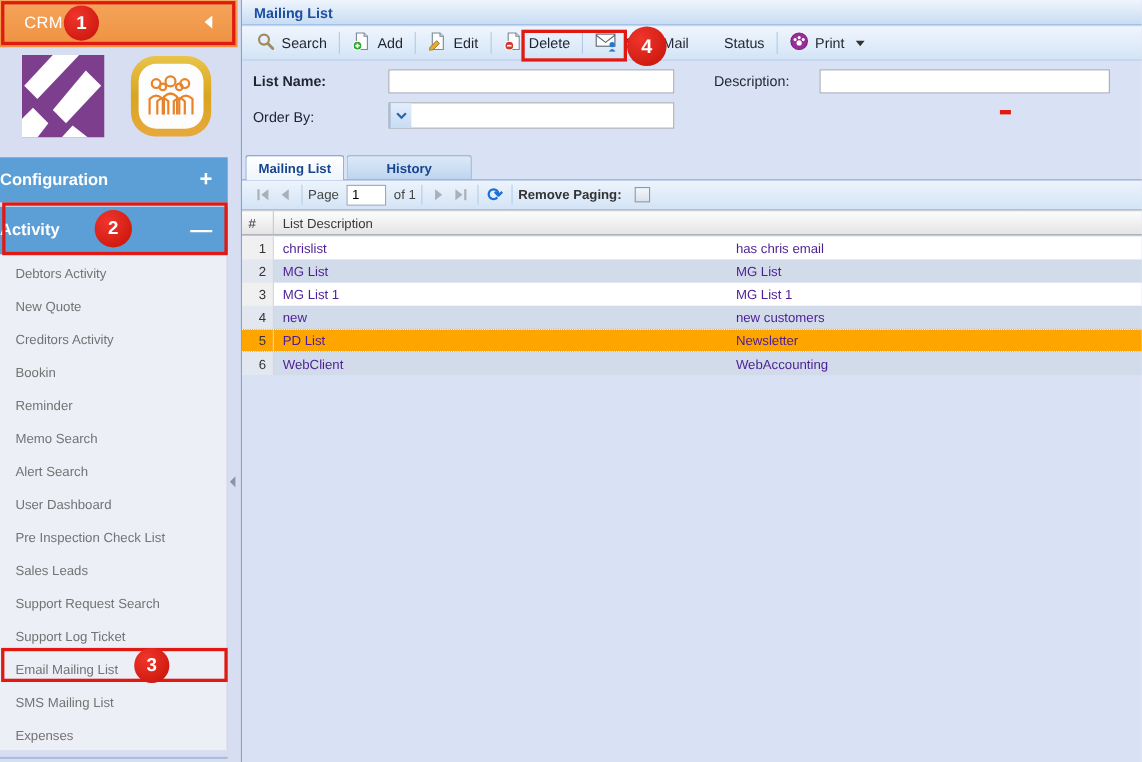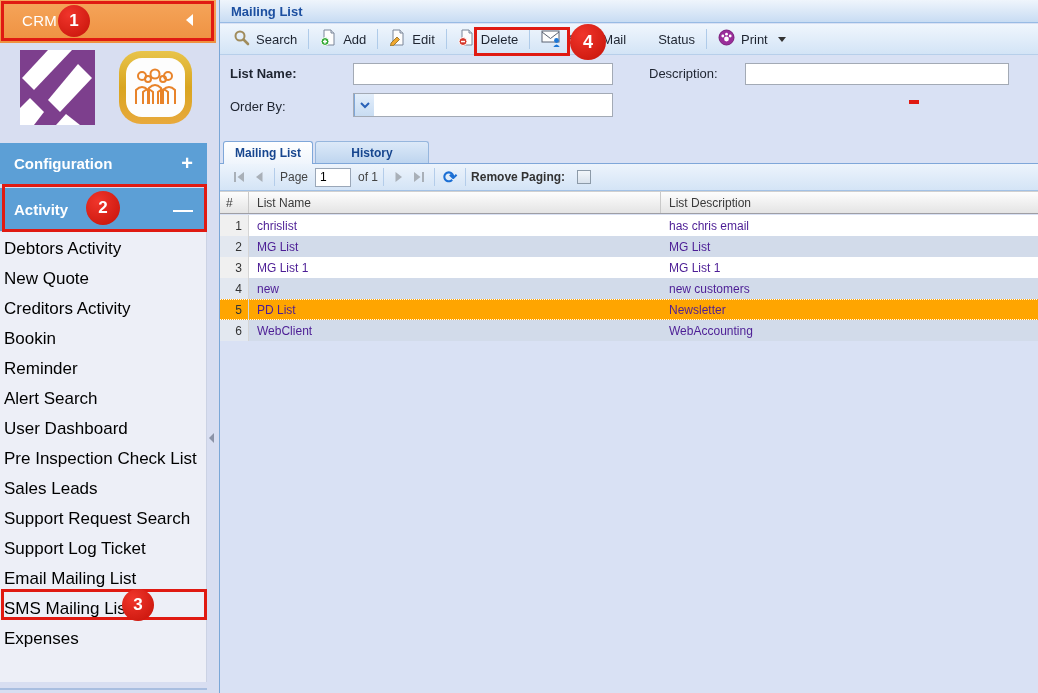--- a/index.html
+++ b/index.html
@@ -11,28 +11,28 @@
     background:linear-gradient(#F5A55B,#EE9140); }
   .crm-title { position:absolute; left:22px; top:12px; color:#FFF; font-size:15px; letter-spacing:.3px; }
   .crm-arrow { position:absolute; left:186px; top:14px; width:0; height:0;
     border-top:6px solid transparent; border-bottom:6px solid transparent; border-right:7px solid #FFF; }
 
   .logo-purple { position:absolute; left:20px; top:50px; }
   .logo-people { position:absolute; left:117px; top:49px; }
 
   .side-section { position:absolute; left:0; width:207px; background:var(--secblue);
     color:#FFF; font-size:15px; font-weight:bold; display:flex; align-items:center; }
-  .side-section .sec-label { padding-left:14px; flex:1; }
+  .side-section .sec-label { flex:1; }
   .side-section .sec-toggle { padding-right:14px; font-size:20px; font-weight:bold; }
   .sec-config { top:143px; height:41px; }
   .sec-activity { top:188px; height:43px; }
 
   .menu { position:absolute; left:0; top:232px; width:207px; height:450px;
     background:#EDEFF7; border-right:1px solid #CBD2E4; padding-top:2px; }
-  .menu-item { height:30px; line-height:30px; padding-left:4px; font-size:17px; color:#000000; cursor:default; }
+  .menu-item { height:30px; line-height:30px; padding-left:14px; font-size:12px; color:#737373; cursor:default; }
   .sidebar-bottom-line { position:absolute; left:0; top:688px; width:207px; height:2px; background:#A9BEE0; }
 
   .splitter-arrow { position:absolute; left:209px; top:433px; width:0; height:0;
     border-top:5px solid transparent; border-bottom:5px solid transparent; border-right:5px solid #8B93A8; }
 
   
   .main { position:absolute; left:219px; top:0; width:819px; height:693px;
     background:#D9E1F4; border-left:1px solid #7BA7D7; }
 
   .titlebar { position:absolute; left:0; top:0; width:819px; height:23px;
@@ -168,20 +168,21 @@
     <span class="sec-label">Activity</span>
     <span class="sec-toggle">—</span>
   </div>
 
   <div class="menu">
       <div class="menu-item">Debtors Activity</div>
       <div class="menu-item">New Quote</div>
       <div class="menu-item">Creditors Activity</div>
       <div class="menu-item">Bookin</div>
       <div class="menu-item">Reminder</div>
+      <div class="menu-item">Memo Search</div>
       <div class="menu-item">Alert Search</div>
       <div class="menu-item">User Dashboard</div>
       <div class="menu-item">Pre Inspection Check List</div>
       <div class="menu-item">Sales Leads</div>
       <div class="menu-item">Support Request Search</div>
       <div class="menu-item">Support Log Ticket</div>
       <div class="menu-item">Email Mailing List</div>
       <div class="menu-item">SMS Mailing List</div>
       <div class="menu-item">Expenses</div>
     </div>
@@ -322,21 +323,20 @@
       </span>
       <span class="pg-sep"></span>
       <span class="pg-btn refresh-glyph">⟳</span>
       <span class="pg-sep"></span>
       <span class="remove-paging-label">Remove Paging:</span>
       <span class="pg-checkbox"></span>
     </div>
 
     <div class="grid-header">
       <div class="gh-cell gh-num">#</div>
-      <div class="gh-cell gh-name">List Name</div>
       <div class="gh-cell gh-desc">List Description</div>
     </div>
     <div class="table-body">
         <div class="trow">
           <div class="tc num">1</div>
           <div class="tc name">chrislist</div>
           <div class="tc desc">has chris email</div>
         </div>
         <div class="trow alt">
           <div class="tc num">2</div>

